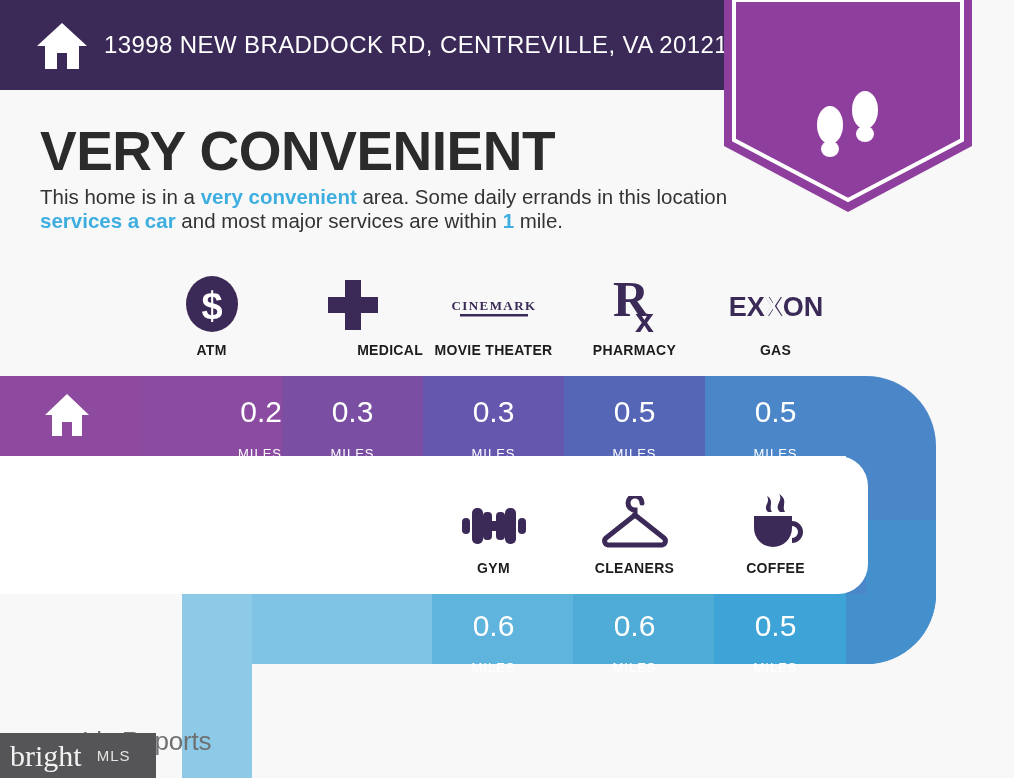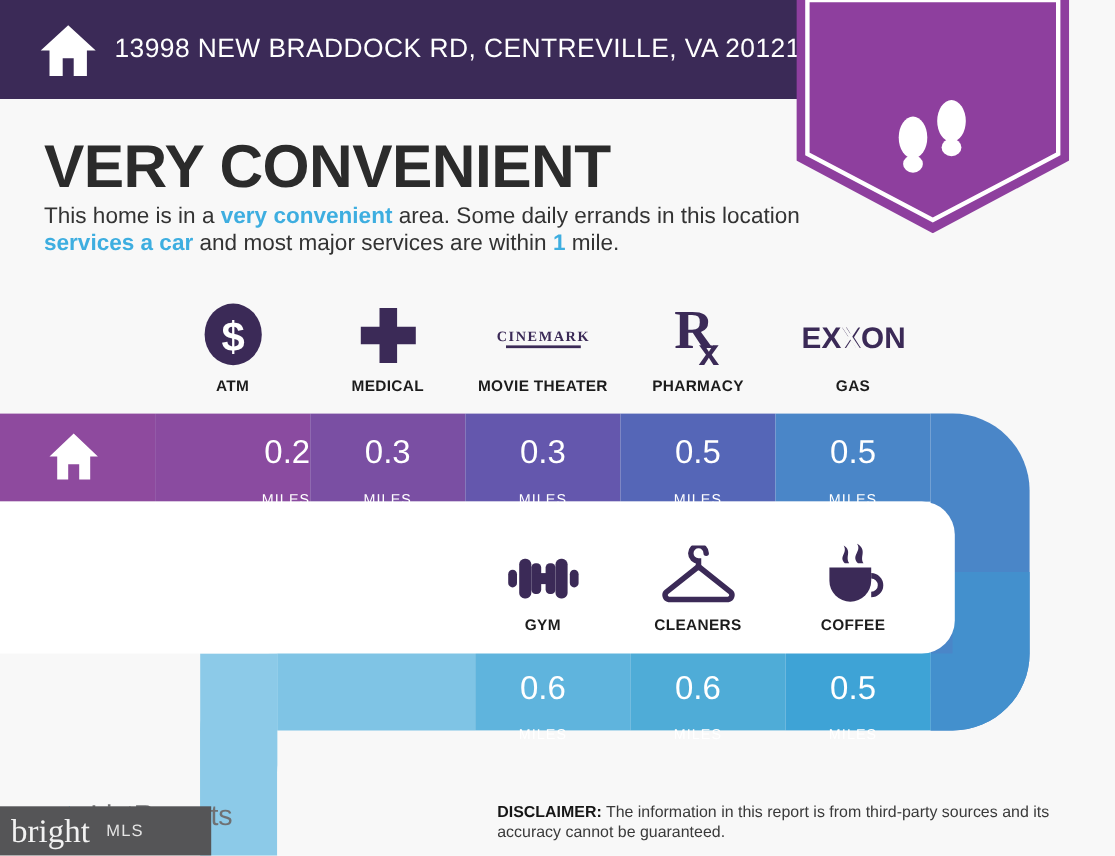--- a/index.html
+++ b/index.html
@@ -164,21 +164,21 @@
   }
   #lr-word {
     font-size: 26px;
     color: #6f7072;
     letter-spacing: -0.2px;
     margin-left: 2px;
   }
   #footer-bright {
     position: absolute;
     left: 0px; top: 733px;
-    width: 192px; height: 45px;
+    width: 156px; height: 45px;
     background: #555557;
     z-index: 4;
     display: flex;
     align-items: center;
     padding-left: 10px;
     box-sizing: border-box;
   }
   #bright-word {
     font-family: "Liberation Serif", serif;
     font-size: 30px;
@@ -269,21 +269,21 @@
   <div class="icon-cell" style="left:141px; top:272px;">
     <div class="icon-art">
       <svg width="60" height="60" viewBox="0 0 60 60">
         <ellipse cx="30" cy="30" rx="26" ry="28" fill="#3b2a57"></ellipse>
         <text x="30" y="45" font-size="38" font-weight="bold" fill="#ffffff" text-anchor="middle" font-family="Liberation Sans, sans-serif">$</text>
       </svg>
     </div>
     <div class="icon-label">ATM</div>
   </div>
 
-  <div class="icon-cell" style="left:282px; top:272px;">
+  <div class="icon-cell" style="left:282px; top:272px;text-align:right;">
     <div class="icon-art">
       <svg width="58" height="58" viewBox="0 0 58 58">
         <path fill="#3b2a57" d="M21,4 H37 V21 H54 V37 H37 V54 H21 V37 H4 V21 H21 Z"></path>
       </svg>
     </div>
     <div class="icon-label">MEDICAL</div>
   </div>
 
   <div class="icon-cell" style="left:423px; top:272px;">
     <div class="icon-art">
@@ -400,15 +400,14 @@
       <path d="M3,20 L17,6 L31,20" fill="none" stroke="#3eaec6" stroke-width="3"></path>
     </svg>
     <span id="lr-word">ListReports</span>
   </div>
 
   <div id="footer-bright">
     <span id="bright-word">bright</span>
     <span id="bright-mls">MLS</span>
   </div>
 
-  <div id="disclaimer"><b>DISCLAIMER:</b><span> The information in this report is from third-party sources and its accuracy cannot be guaranteed.</span></div>
 
 </div>
 
 </body></html>

